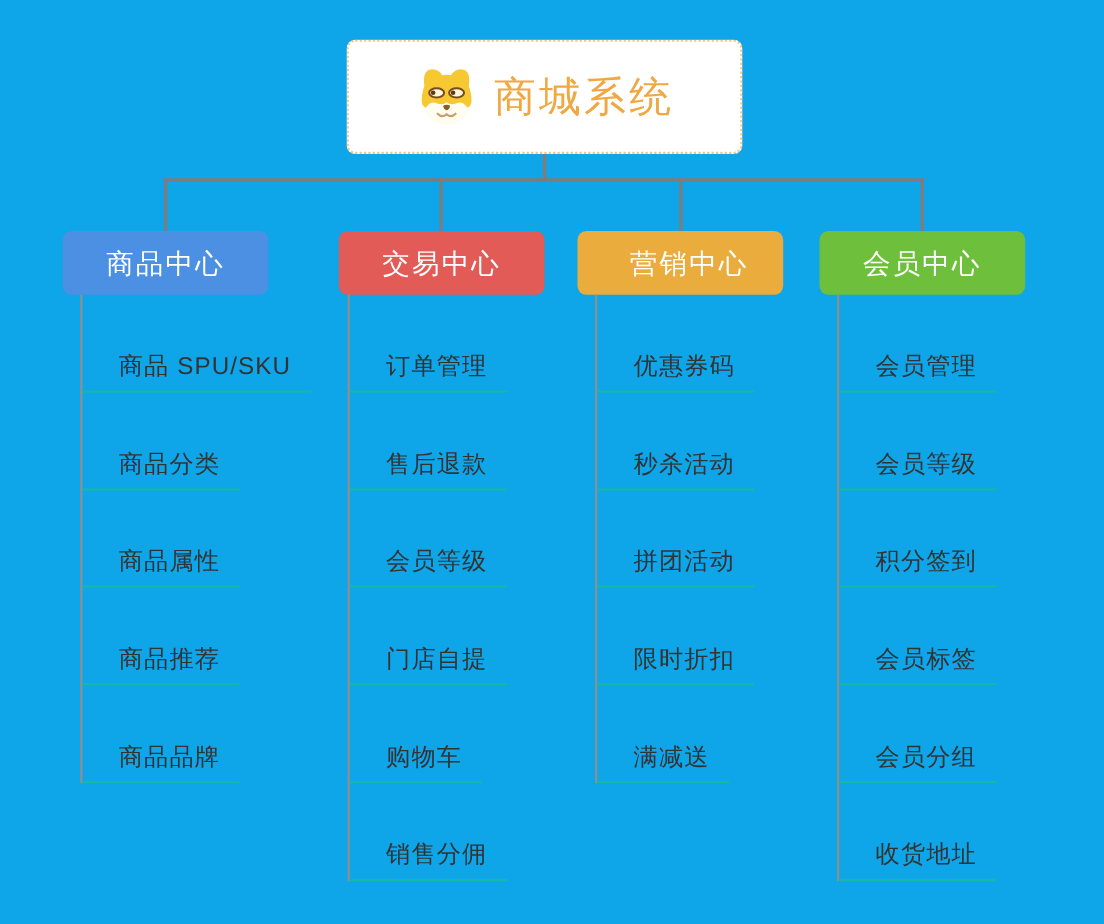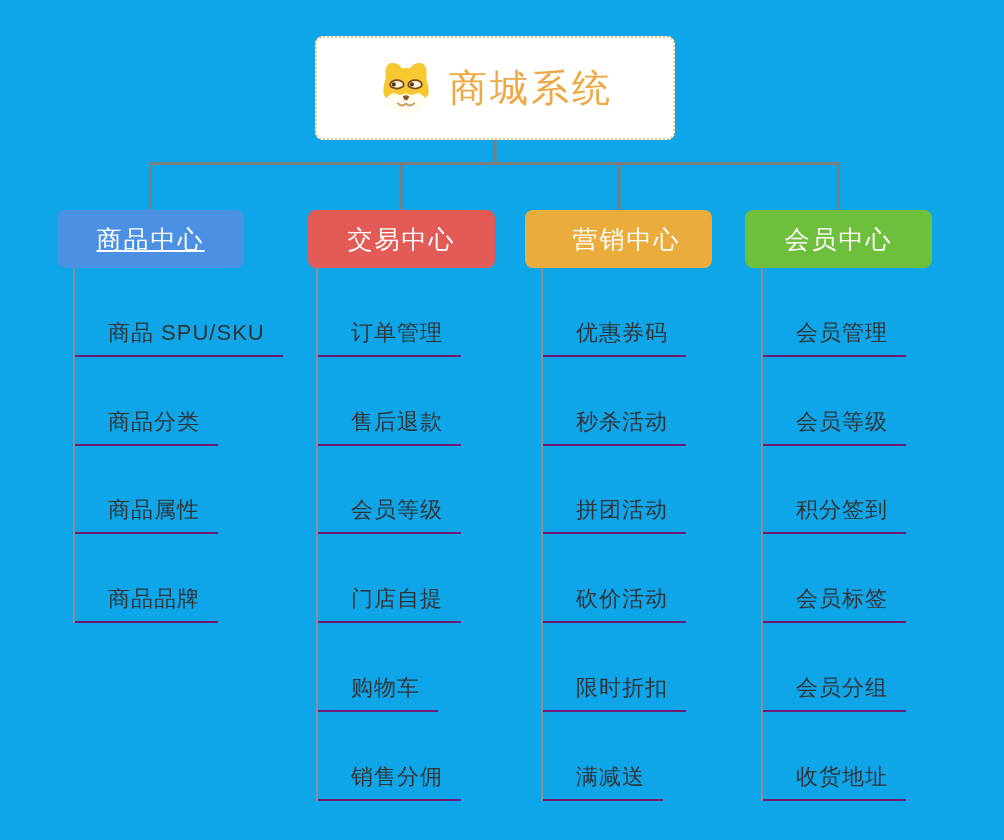--- a/index.html
+++ b/index.html
@@ -77,21 +77,21 @@
   .col-3 { left: 541px; }
   .col-4 { left: 761px; }
   .branch-item {
     height: 88.75px;
     box-sizing: border-box;
     display: flex;
     align-items: flex-end;
     width: max-content;
     min-width: 120px;
     padding: 0 18px 7px 33px;
-    border-bottom: 2px solid #701a75;
+    border-bottom: 2px solid #14b8a6;
   }
   .branch-item span {
     font-size: 22px;
     letter-spacing: 1px;
     color: #333333;
     white-space: nowrap;
   }
 </style>
 </head>
 <body>
@@ -118,21 +118,21 @@
         <ellipse cx="42" cy="28" rx="7.5" ry="4.6"></ellipse>
       </g>
       <circle cx="18.5" cy="28" r="2.3" fill="#5b3a14"></circle>
       <circle cx="38.5" cy="28" r="2.3" fill="#5b3a14"></circle>
       <path d="M28.5 41 Q32 38.8 35.5 41 Q34.6 45.4 32 45.4 Q29.4 45.4 28.5 41 Z" fill="#8a5a2b"></path>
       <path d="M23 49 Q27.5 53.5 32 49.5 Q36.5 53.5 41 49" stroke="#c9a06b" stroke-width="2.2" fill="none" stroke-linecap="round"></path>
     </svg>
     <span class="root-title">商城系统</span>
   </div>
 
-  <div class="branch-header header-1" style="background-color: rgb(75, 144, 226); text-decoration: underline;">
+  <div class="branch-header header-1" style="background-color: rgb(75, 144, 226);">
     <span>商品中心</span>
   </div>
   <div class="branch-header header-2" style="background-color: rgb(226, 91, 87);">
     <span>交易中心</span>
   </div>
   <div class="branch-header header-3" style="background-color: rgb(235, 172, 62);">
     <span>营销中心</span>
   </div>
   <div class="branch-header header-4" style="background-color: rgb(110, 192, 60);">
     <span>会员中心</span>
@@ -142,20 +142,23 @@
     <div class="branch-item">
         <span>商品 SPU/SKU</span>
       </div>
     <div class="branch-item">
         <span>商品分类</span>
       </div>
     <div class="branch-item">
         <span>商品属性</span>
       </div>
     <div class="branch-item">
+        <span>商品推荐</span>
+      </div>
+    <div class="branch-item">
         <span>商品品牌</span>
       </div>
   </div>
 
   <div class="branch-column col-2">
     <div class="branch-item">
         <span>订单管理</span>
       </div>
     <div class="branch-item">
         <span>售后退款</span>
@@ -178,23 +181,20 @@
     <div class="branch-item">
         <span>优惠券码</span>
       </div>
     <div class="branch-item">
         <span>秒杀活动</span>
       </div>
     <div class="branch-item">
         <span>拼团活动</span>
       </div>
     <div class="branch-item">
-        <span>砍价活动</span>
-      </div>
-    <div class="branch-item">
         <span>限时折扣</span>
       </div>
     <div class="branch-item">
         <span>满减送</span>
       </div>
   </div>
 
   <div class="branch-column col-4">
     <div class="branch-item">
         <span>会员管理</span>

